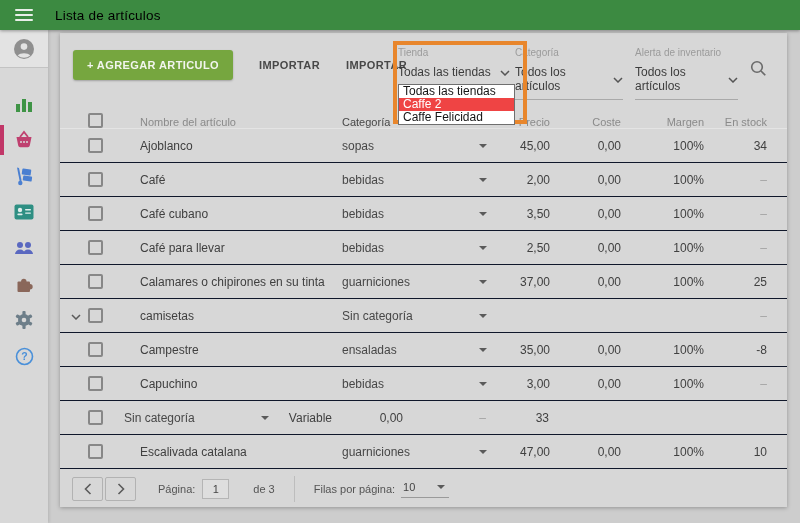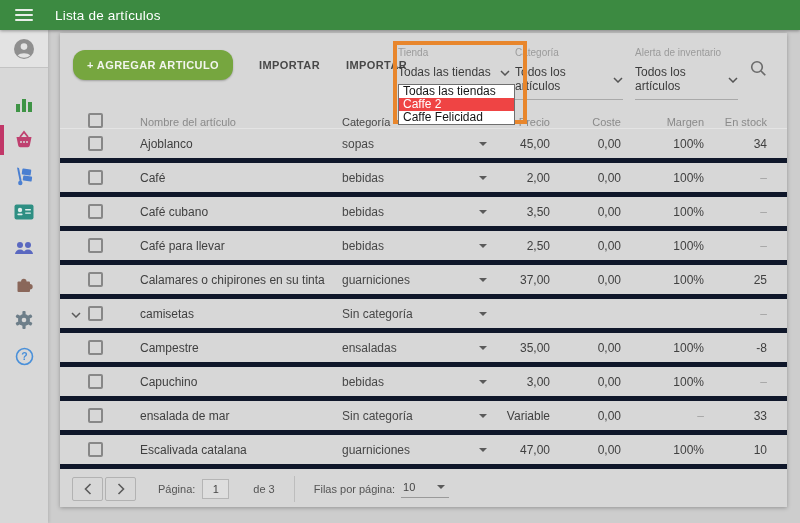--- a/index.html
+++ b/index.html
@@ -5,39 +5,39 @@
   * { margin:0; padding:0; box-sizing:border-box; }
   html,body { width:800px; height:523px; overflow:hidden; }
   body { font-family:"Liberation Sans", sans-serif; background:#cdcdcd; position:relative; }
 
   
   .topbar { position:absolute; top:0; left:0; width:800px; height:30px; background:#3c8a41;
             display:flex; align-items:center; box-shadow:0 1px 3px rgba(0,0,0,.35); z-index:20; }
   .hamburger { width:18px; height:12px; margin-left:15px; display:flex; flex-direction:column;
                justify-content:space-between; cursor:pointer; }
   .hamburger span { display:block; height:2px; background:#e9efe9; border-radius:1px; }
-  .topbar .title { color:#ffffff; font-size:13.5px; margin-left:22px; letter-spacing:.2px; }
+  .topbar .title { color:#000000; font-size:13.5px; margin-left:22px; letter-spacing:.2px; }
 
   
   .sidebar { position:absolute; top:30px; left:0; width:48px; height:493px; background:#d8d8d8;
              box-shadow:1px 0 3px rgba(0,0,0,.12); }
   .account { height:38px; background:#e3e3e3; border-bottom:1px solid #c3c3c3;
              display:flex; align-items:center; justify-content:center; }
   .nav-items { padding-top:18px; }
   .nav-item { height:36px; display:flex; align-items:center; justify-content:center; position:relative; cursor:pointer; }
   .nav-item.active::before { content:""; position:absolute; left:0; top:3px; width:4px; height:30px; background:#c13768; }
   .nav-item svg, .account svg { display:block; }
 
   
   .card { position:absolute; left:60px; top:33px; width:727px; height:474px; background:#d7d7d7;
           box-shadow:0 1px 4px rgba(0,0,0,.28); }
 
   
   .toolbar { position:relative; height:64px; display:flex; align-items:center; padding-left:13px; }
-  .btn-add { background:#76a63f; color:#f2f5ee; border:none; border-radius:12px; font-family:inherit;
+  .btn-add { background:#76a63f; color:#f2f5ee; border:none; border-radius:3px; font-family:inherit;
              font-size:11px; font-weight:bold; letter-spacing:.4px; padding:9px 14px; cursor:pointer;
              box-shadow:0 1px 2px rgba(0,0,0,.25); }
   .txt-btn { font-size:11px; font-weight:bold; letter-spacing:.4px; color:#484848; margin-left:26px; cursor:pointer; }
 
   .filter { position:absolute; top:15px; cursor:pointer; }
   .filter .flabel { font-size:10px; color:#9b9b9b; line-height:10px; }
   .filter .fval { display:flex; align-items:center; justify-content:space-between; margin-top:7px;
                   padding-bottom:6px; border-bottom:1px solid #a9a9a9; font-size:12px; color:#3c3c3c; }
   .f-store { left:338px; width:112px; }
   .f-category { left:455px; width:108px; }
@@ -47,21 +47,21 @@
   
   .hl-box { position:absolute; left:333px; top:8px; width:134px; height:83px;
             border:4px solid #e8862c; z-index:30; pointer-events:none; }
   .dd-list { position:absolute; left:338px; top:51px; width:117px; background:#ffffff;
              border:1px solid #6f6f6f; z-index:31; font-size:12px; color:#151515; }
   .dd-item { line-height:13px; padding:0 4px; white-space:nowrap; cursor:pointer; }
   .dd-item.selected { background:#ef4444; color:#ffffff; }
 
   
   .trow { display:flex; align-items:center; height:34px; padding-left:4px; padding-right:20px;
-          border-bottom:5px solid #0f172a; font-size:12px; color:#404040; }
+          border-bottom:1px solid #0f172a; font-size:12px; color:#404040; }
   .thead { height:32px; font-size:11px; color:#8a8a8a; border-bottom:1px solid #e4e4e4;align-items:flex-end; }
   .c-expand { width:24px; display:flex; align-items:center; justify-content:center; }
   .c-check { width:36px; display:flex; align-items:center; }
   .checkbox { width:15px; height:15px; border:2px solid #878787; border-radius:2px; cursor:pointer; }
   .c-name { flex:1; padding-left:16px; white-space:nowrap; overflow:hidden; }
   .c-cat { width:128px; color:#474747; white-space:nowrap; }
   .c-caret { width:30px; display:flex; align-items:center; }
   .caret-tri { width:0; height:0; border-left:4px solid transparent; border-right:4px solid transparent;
                border-top:4px solid #5a5a5a; margin-left:9px; cursor:pointer; }
   .c-price { width:50px; text-align:right; }
@@ -402,21 +402,20 @@
       <div class="c-cost">0,00</div>
       <div class="c-margin">100%</div>
       <div class="c-stock dim">–</div>
     </div>
 
     <div class="trow">
       <div class="c-expand"></div>
       <div class="c-check">
           <div class="checkbox"></div>
         </div>
-      <div class="c-name">ensalada de mar</div>
       <div class="c-cat">Sin categoría</div>
       <div class="c-caret">
           <span class="caret-tri"></span>
         </div>
       <div class="c-price">Variable</div>
       <div class="c-cost">0,00</div>
       <div class="c-margin dim">–</div>
       <div class="c-stock">33</div>
     </div>
 

